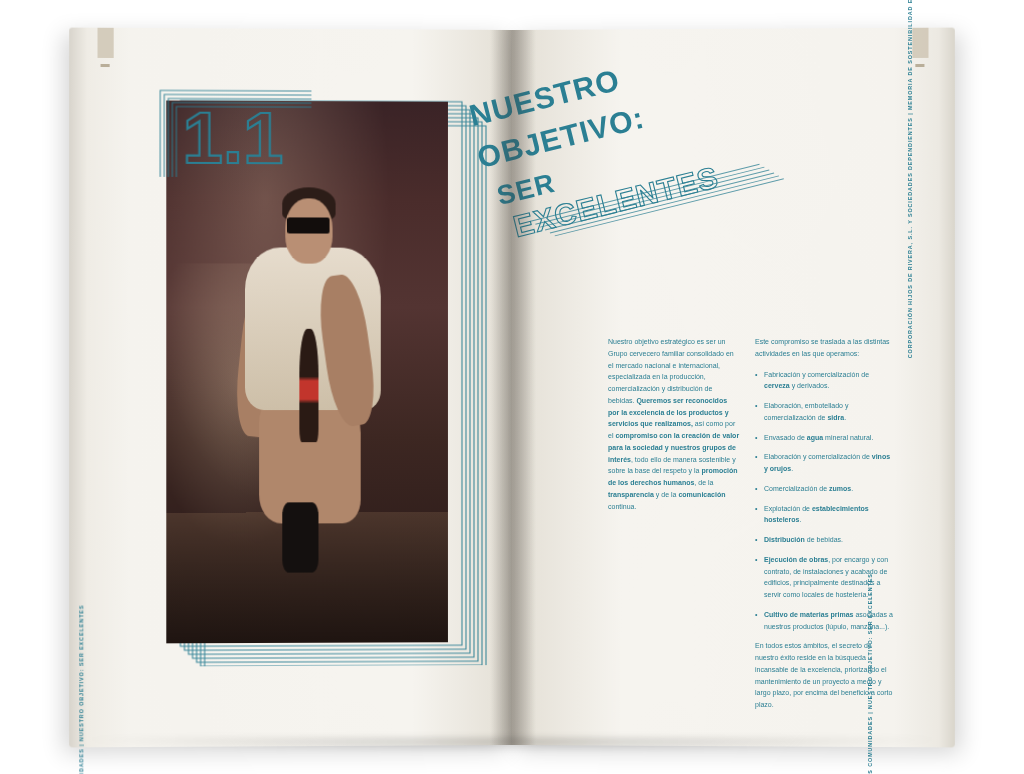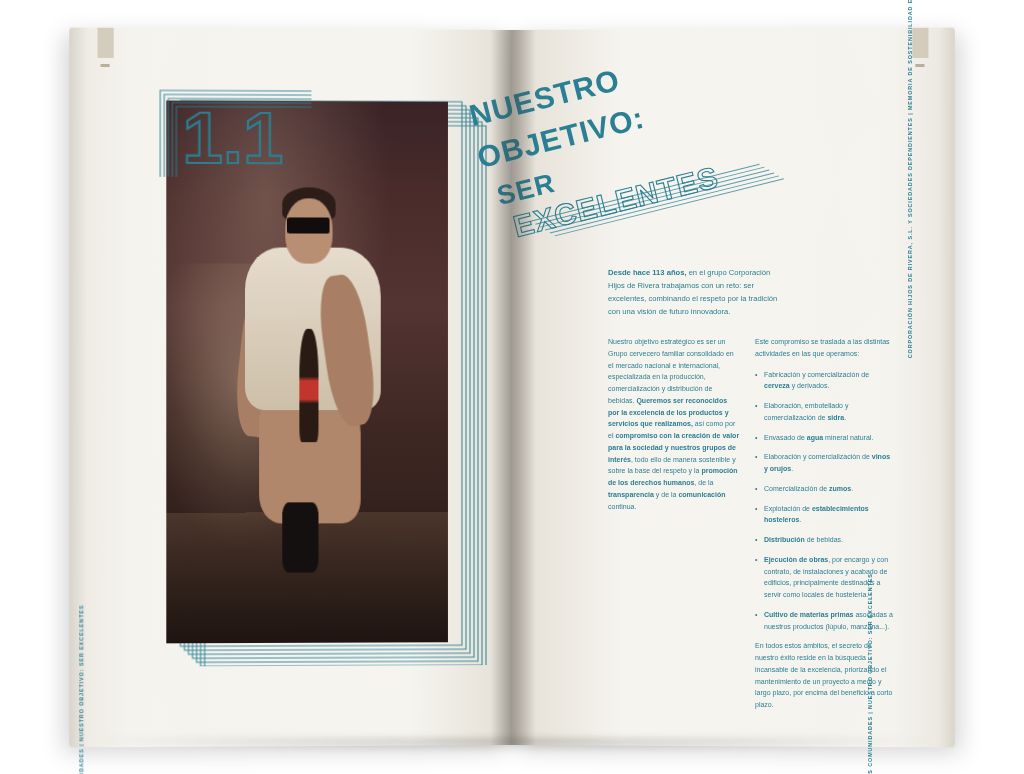--- a/index.html
+++ b/index.html
@@ -288,23 +288,20 @@
           <path d="M80 166 H316"></path>
           <path d="M84 170 H320"></path>
       </g>
     </svg>
     <div class="hl-line hl1">NUESTRO</div>
     <div class="hl-line hl2">OBJETIVO:</div>
     <div class="hl-line hl3">SER</div>
     <div class="hl-line hl4 hl-outline">EXCELENTES</div>
   </div>
 
-  <div class="intro">
-    <b>Desde hace 113 años,</b><span> en el grupo Corporación Hijos de Rivera trabajamos con un reto: ser excelentes, combinando el respeto por la tradición con una visión de futuro innovadora.</span>
-  </div>
 
   <div class="col c1">
     <p>
       <span>Nuestro objetivo estratégico es ser un Grupo cervecero familiar consolidado en el mercado nacional e internacional, especializada en la producción, comercialización y distribución de bebidas. </span><b>Queremos ser reconocidos por la excelencia de los productos y servicios que realizamos,</b><span> así como por el </span><b>compromiso con la creación de valor para la sociedad y nuestros grupos de interés</b><span>, todo ello de manera sostenible y sobre la base del respeto y la </span><b>promoción de los derechos humanos</b><span>, de la </span><b>transparencia</b><span> y de la </span><b>comunicación</b><span> continua.</span>
     </p>
   </div>
 
   <div class="col c2">
     <p>Este compromiso se traslada a las distintas actividades en las que operamos:</p>
     <ul id="activities-list">

